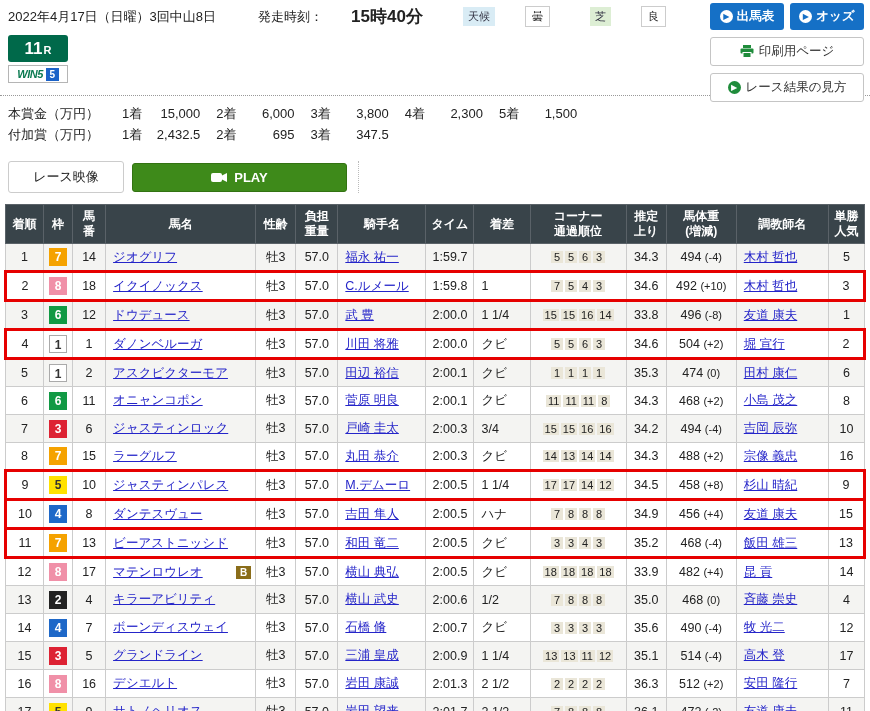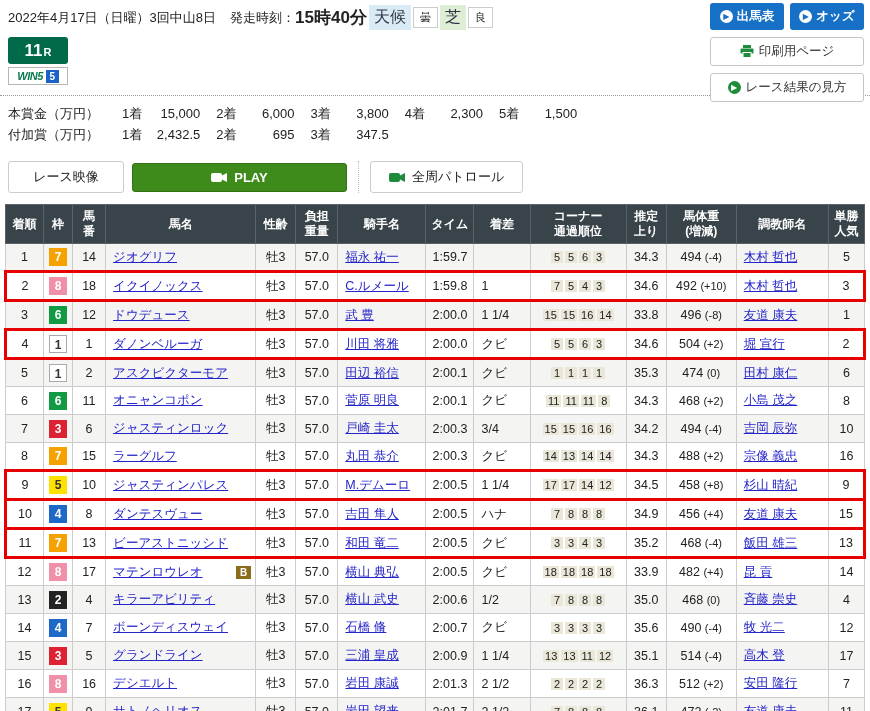--- a/index.html
+++ b/index.html
@@ -1,23 +1,23 @@
 <!DOCTYPE html>
 <html><head>
 <meta charset="utf-8">
 <style>
   * { box-sizing: border-box; }
   html,body { margin:0; padding:0; background:#fff; }
   body { width:870px; font-family:"Liberation Sans","DejaVu Sans",sans-serif; color:#222; }
 
   .top { position:relative; padding:5px 8px 0 8px; min-height:86px; }
-  .date-row { display:flex; align-items:center; font-size:13px; color:#222; }
+  .date-row { display:flex; align-items:center; font-size:13px; color:#222;gap:28px; }
   .start-label { margin-left:14px; }
   .start-time { font-size:17px; font-weight:bold; }
-  .blabel { background:#d9ecf5; padding:2px 5px; font-size:16px; margin-left:2px; color:#334; }
+  .blabel { background:#d9ecf5; padding:2px 5px; font-size:11px; margin-left:12px; color:#334; }
   .blabel.green { background:#ddeed4; }
   .bval { border:1px solid #ccc; background:#fff; padding:2px 6px; font-size:11px; margin-left:2px; }
 
   .race-row { display:flex; gap:12px; margin-top:7px; }
   .race-left { width:62px; }
   .race-num { width:60px; height:27px; background:#00694a; color:#fff; border-radius:3px;
               display:flex; align-items:center; justify-content:center; font-weight:bold; font-size:17px; }
   .race-num .rsuf { font-size:11px; margin-left:1px; margin-top:3px; }
   .win5 { margin-top:3px; border:1px solid #b5b5b5; height:18px; width:60px;
           display:flex; align-items:center; justify-content:center; gap:3px; background:#fff; }
@@ -144,27 +144,20 @@
 <div class="video-row">
   <div class="vlabel">レース映像</div>
   <button class="playbtn">
     <svg width="16" height="11" viewBox="0 0 16 11">
       <rect x="0" y="1" width="11" height="9" rx="2" fill="#fff"></rect>
         <polygon points="11,3.5 16,1 16,10 11,7.5" fill="#fff"></polygon>
     </svg>
     <span>PLAY</span>
   </button>
   <div class="vsep"></div>
-  <button class="vbtn">
-    <svg width="16" height="11" viewBox="0 0 16 11">
-      <rect x="0" y="1" width="11" height="9" rx="2" fill="#1f8c3b"></rect>
-        <polygon points="11,3.5 16,1 16,10 11,7.5" fill="#1f8c3b"></polygon>
-    </svg>
-    <span>全周パトロール</span>
-  </button>
 </div>
 
 <table>
   <colgroup>
     <col style="width:38px">
       <col style="width:29px">
       <col style="width:33px">
       <col style="width:150px">
     <col style="width:40px">
       <col style="width:42px">

